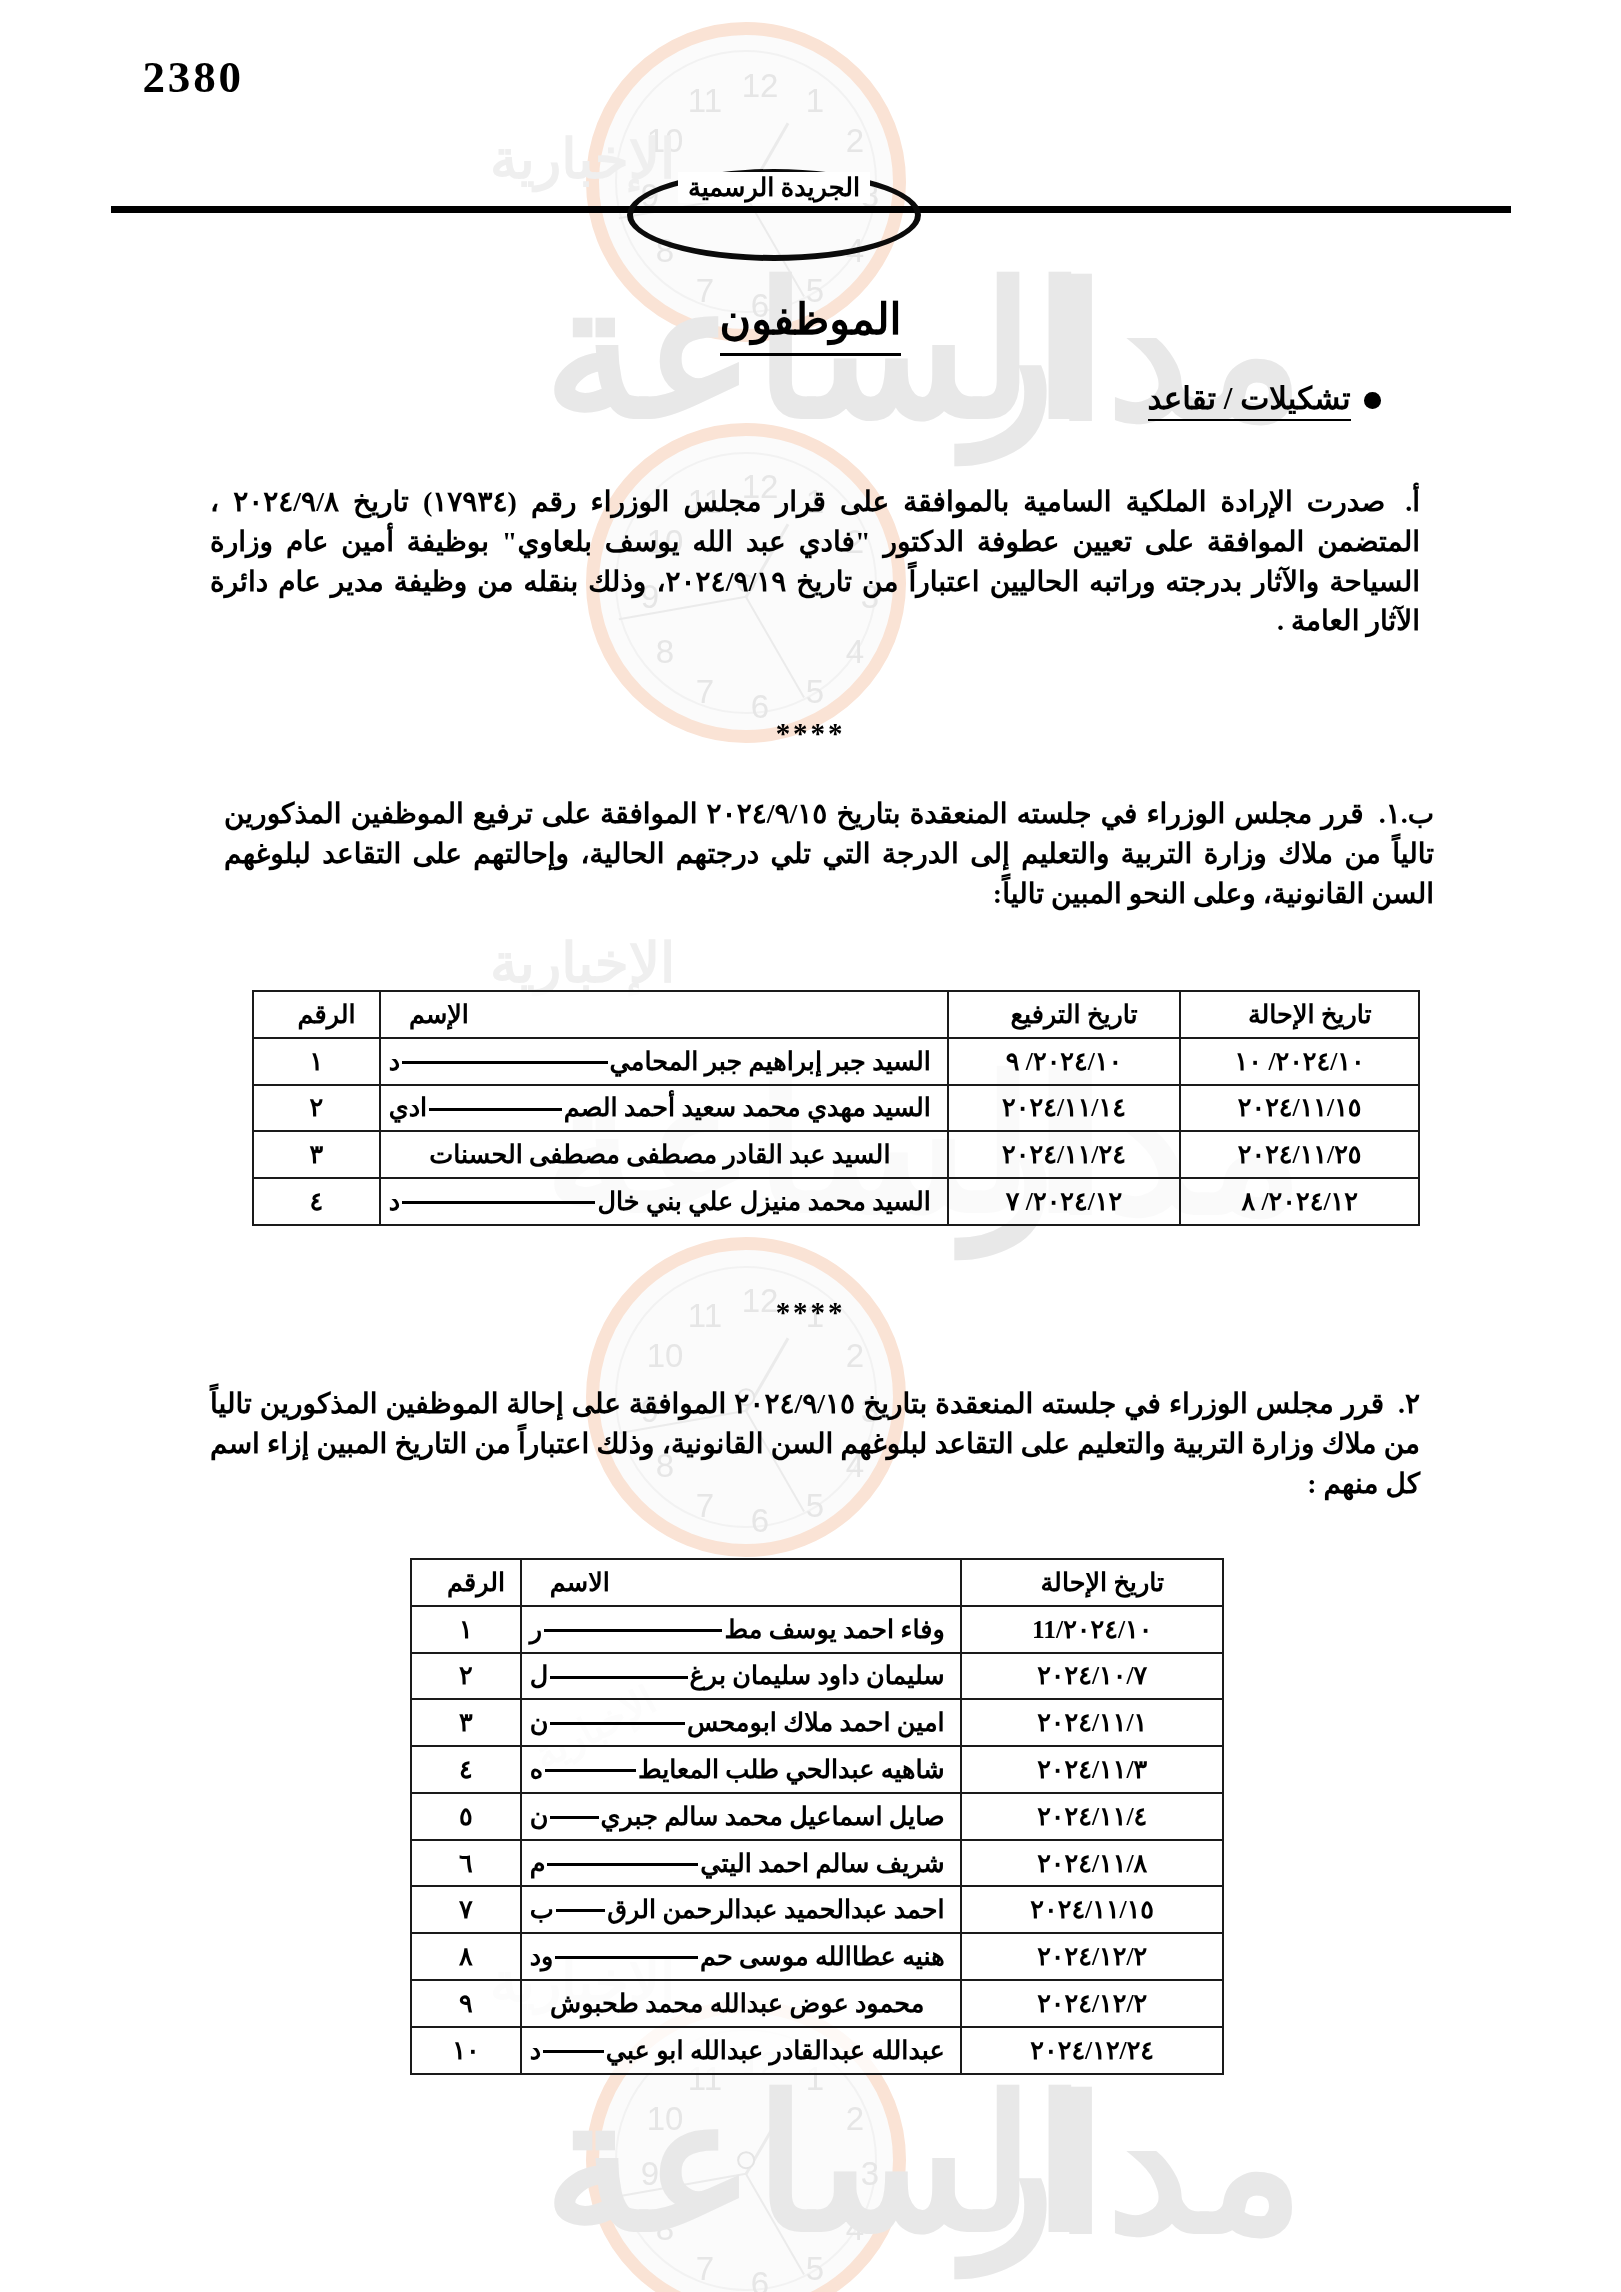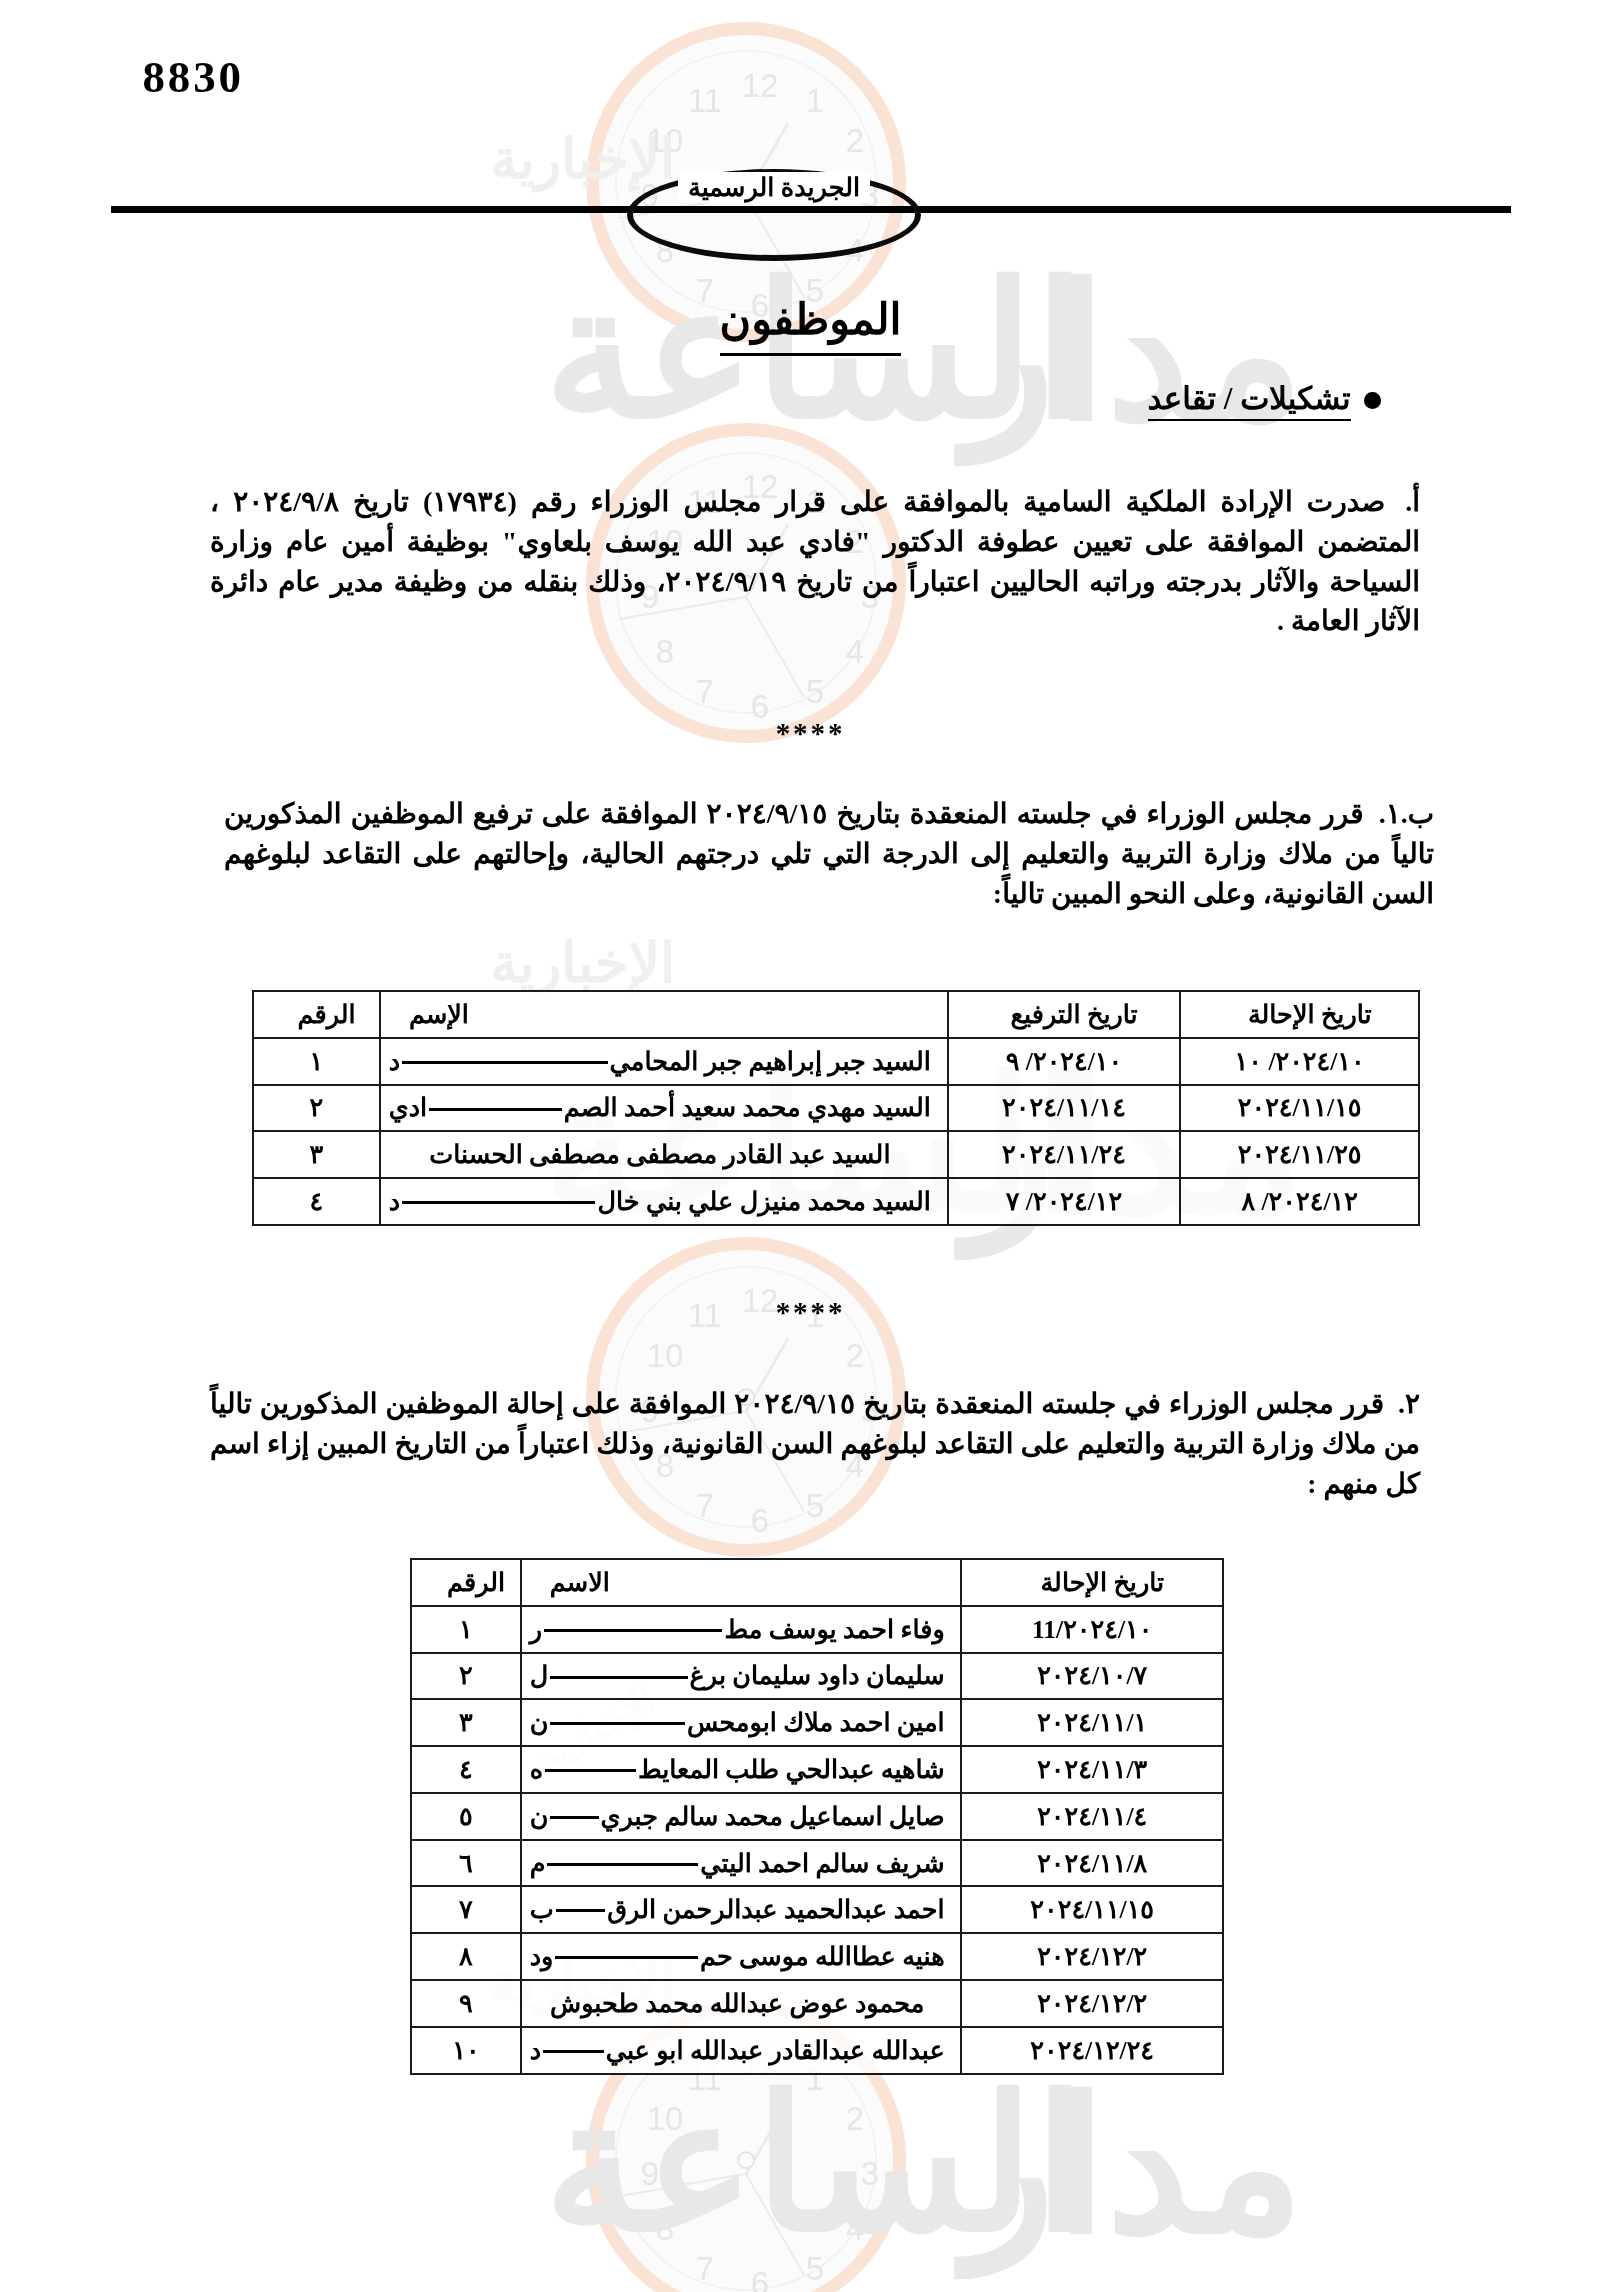--- a/index.html
+++ b/index.html
@@ -337,21 +337,21 @@
     <div class="wm-small" style="left:490px; top:931px; font-size:55px;">الإخبارية</div>
 
     <div class="wm-word" style="left:965px; top:2058px; font-size:186px;">مدار</div>
     <div class="wm-word" style="left:544px; top:2056px; font-size:186px;">الساعة</div>
     <div class="wm-small" style="left:490px; top:1950px; font-size:55px;">الإخبارية</div>
     <div class="wm-small" style="left:529px; top:1705px; font-size:39px; transform:rotate(-28deg);">الإخبارية</div>
   </div>
 
   <div class="content">
 
-    <div class="page-number">8830</div>
+    <div class="page-number">2380</div>
 
     <div class="head-rule"></div>
     <div class="head-oval">
       <span>الجريدة الرسمية</span>
     </div>
 
     <div class="doc-title">
       <span>الموظفون</span>
     </div>
 

